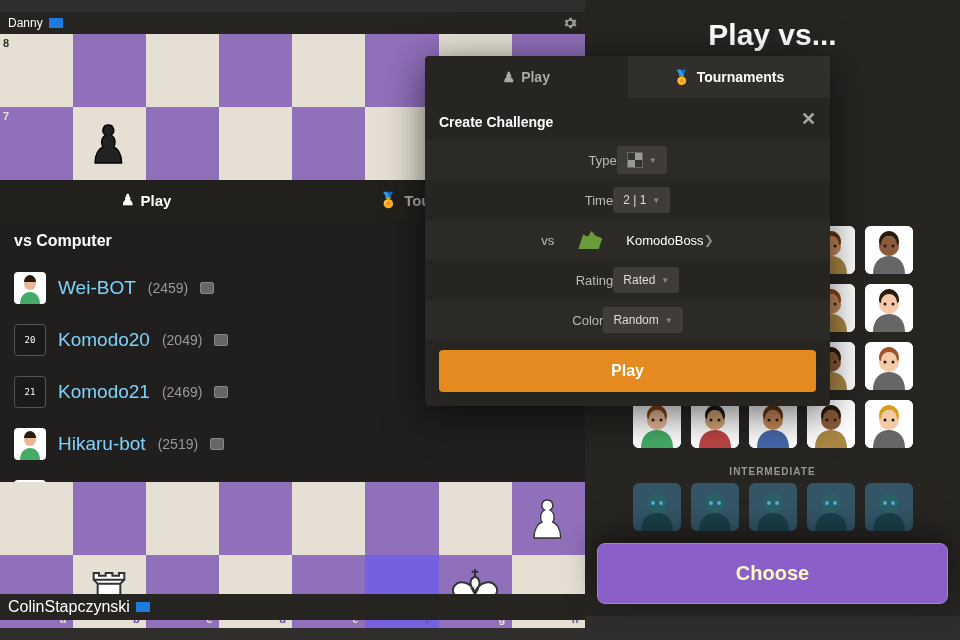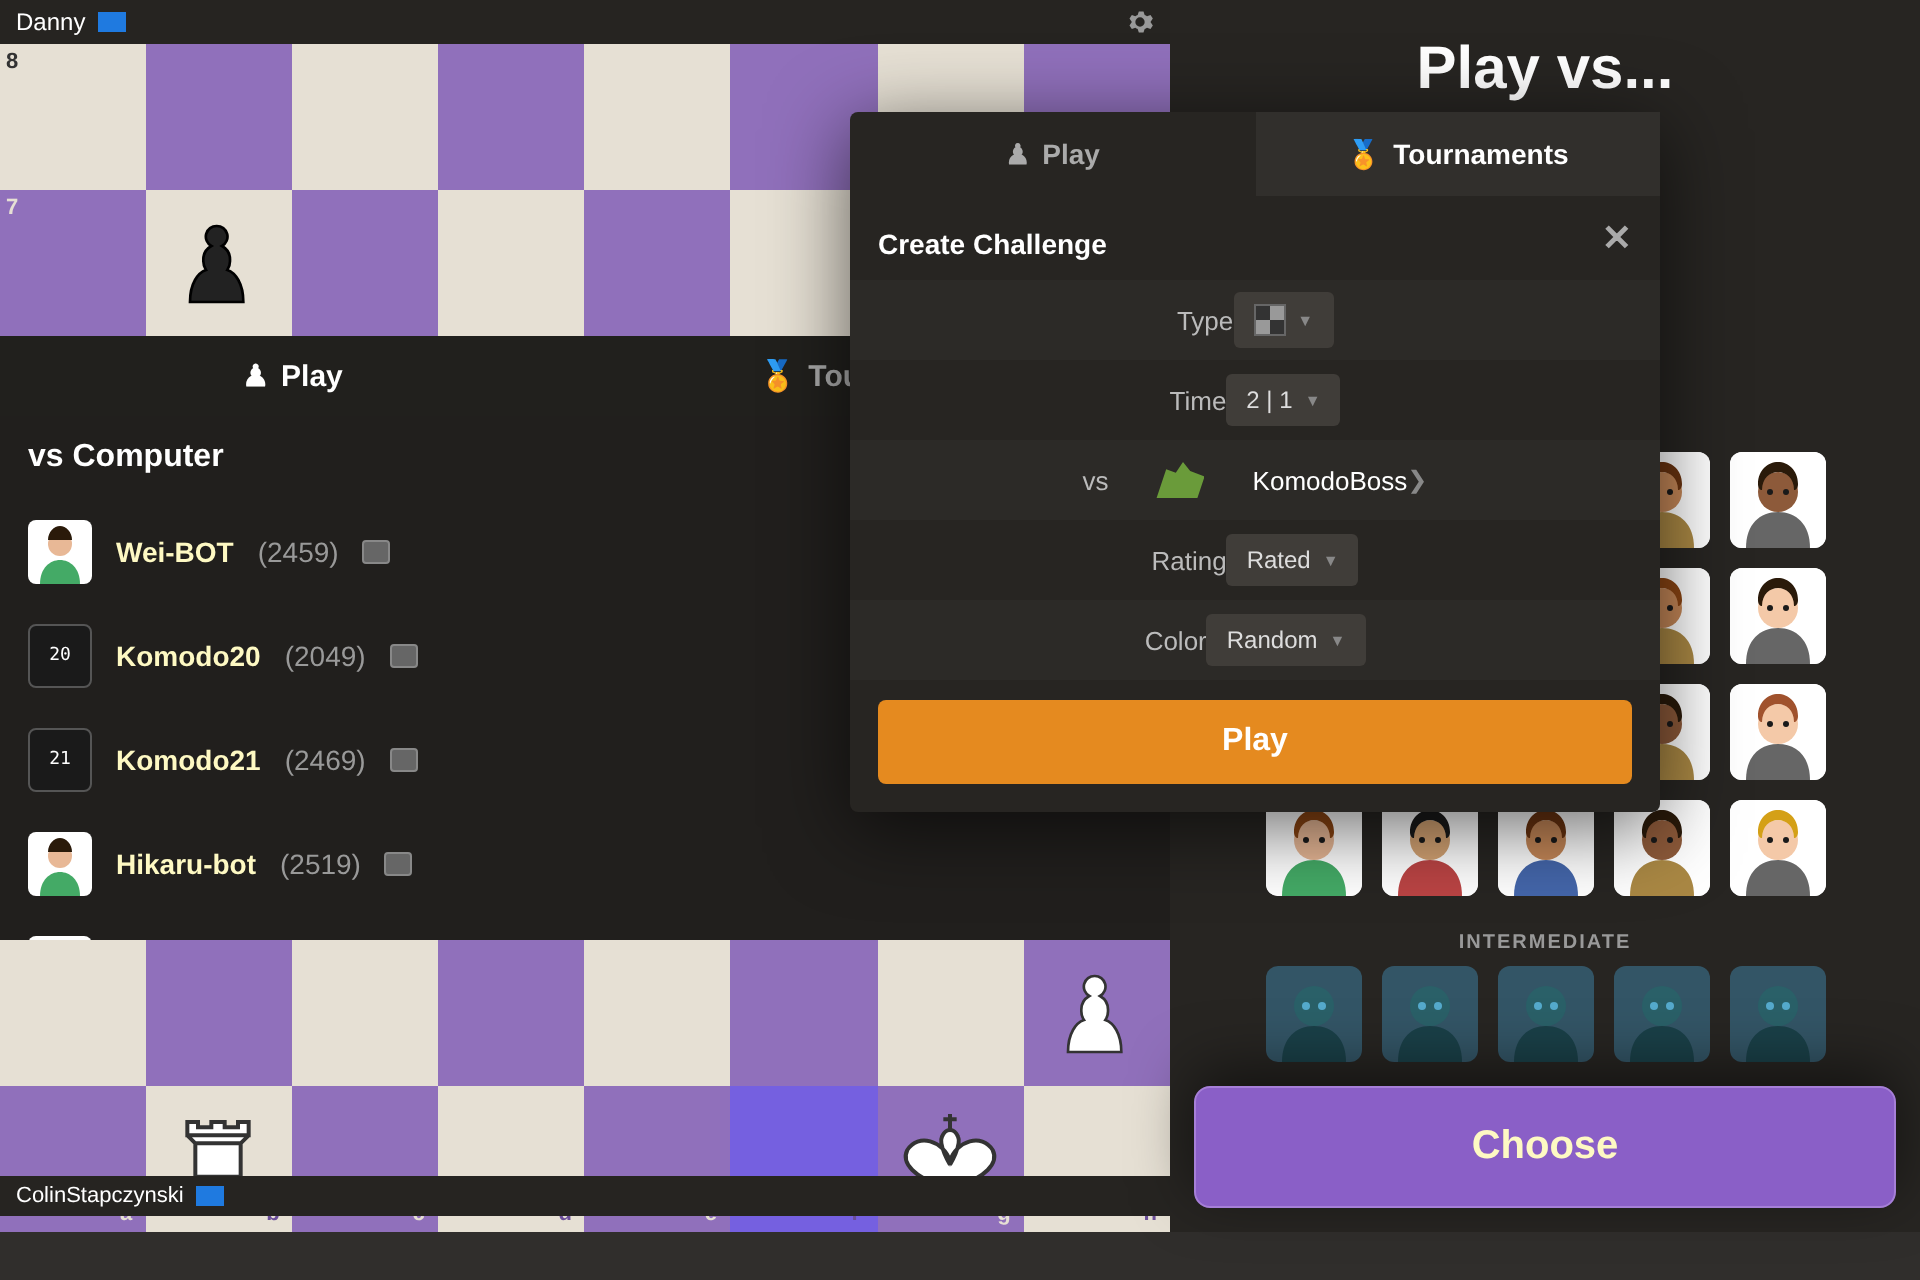--- a/index.html
+++ b/index.html
@@ -1,42 +1,42 @@
 <!DOCTYPE html>
 <html><head>
 <meta charset="utf-8">
 <style>
 *{margin:0;padding:0;box-sizing:border-box;font-family:-apple-system,BlinkMacSystemFont,'Segoe UI',Arial,sans-serif}
 body{background:#302e2c;color:#fff;width:960px;height:640px;overflow:hidden;position:relative}
-.left-panel{position:absolute;left:0;top:0;width:585px;height:608px}
+.left-panel{position:absolute;left:0;top:12px;width:585px;height:608px}
 .top-bar{display:flex;justify-content:space-between;align-items:center;padding:4px 8px;background:#262421;font-size:12px}
 .player-tag{display:flex;align-items:center;gap:6px}
 .flag{width:14px;height:10px;background:#1f7ae0;display:inline-block}
 .gear{width:14px;height:14px;color:#999;cursor:pointer}
 .board{width:585px;height:146px;display:flex;flex-wrap:wrap;position:relative}
 .sq{width:73.1px;height:73px;position:relative}
 .light{background:#e6e0d4}
 .dark{background:#9070bb}
 .coord{position:absolute;font-size:11px;font-weight:bold;left:3px;top:3px;color:#333}
 .dark .coord{color:#e6e0d4}
 .tabs-bg{display:flex;height:40px;background:#21201d}
 .tab-bg{flex:1;display:flex;align-items:center;justify-content:center;gap:6px;font-weight:bold;font-size:15px;color:#aaa}
 .tab-bg.active{color:#fff}
 .section-title{padding:12px 14px;font-size:16px;font-weight:bold;background:rgba(33,31,28,0.95)}
 .bot-list{background:rgba(33,31,28,0.95)}
 .bot-row{display:flex;align-items:center;padding:10px 14px;gap:12px;cursor:pointer}
 .avatar{width:32px;height:32px;border-radius:4px;background:#fff;display:flex;align-items:center;justify-content:center;font-size:18px;overflow:hidden}
 .avatar.chip{background:#1a1a1a;border:1px solid #555;font-size:9px;color:#fff;font-family:monospace}
-.bot-name{color:#fef9c3;font-weight:700;font-size:14px}
+.bot-name{color:#7dd3fc;font-weight:400;font-size:19px}
 .bot-rating{color:#999;font-size:14px}
 .bot-icon{width:14px;height:12px;background:#666;border-radius:2px;border:1px solid #888}
 .bottom-board{width:585px;position:absolute;left:0;top:470px}
 .board-row{display:flex}
 .file-coord{position:absolute;bottom:3px;font-size:11px;font-weight:bold}
-.bottom-bar{position:absolute;bottom:0;left:0;right:0;padding:4px 8px;background:#262421;font-size:11px;display:flex;align-items:center;gap:6px}
+.bottom-bar{position:absolute;bottom:0;left:0;right:0;padding:4px 8px;background:#262421;font-size:16px;display:flex;align-items:center;gap:6px}
 .right-panel{position:absolute;right:0;top:0;width:375px;height:616px;background:#272522;padding:12px;display:flex;flex-direction:column}
 .play-vs{font-size:30px;font-weight:900;text-align:center;margin:6px 0 12px}
 .desc{font-size:11px;color:#aaa;text-align:center;margin-bottom:12px;padding-right:8px}
 .grid{display:flex;flex-wrap:wrap;gap:10px;justify-content:center;padding:8px 16px}
 .gcell{width:48px;height:48px;background:#fff;border-radius:6px;display:flex;align-items:center;justify-content:center;font-size:26px;overflow:hidden}
 .cat-label{text-align:center;font-size:10px;color:#999;letter-spacing:1px;margin:10px 0 6px;font-weight:bold}
 .grid-sm{display:flex;gap:10px;justify-content:center}
 .gcell-sm{width:48px;height:48px;background:#356;border-radius:6px;display:flex;align-items:center;justify-content:center;font-size:24px}
 .choose-btn{margin-top:auto;background:#8a5fc7;border:1px solid #a67fd8;color:#fef9c3;font-size:20px;font-weight:bold;padding:18px;border-radius:8px;cursor:pointer;box-shadow:0 -8px 30px rgba(0,0,0,0.5)}
 .modal{position:absolute;left:425px;top:56px;width:405px;background:#272522;border-radius:4px;box-shadow:0 8px 40px rgba(0,0,0,0.6);z-index:100}

